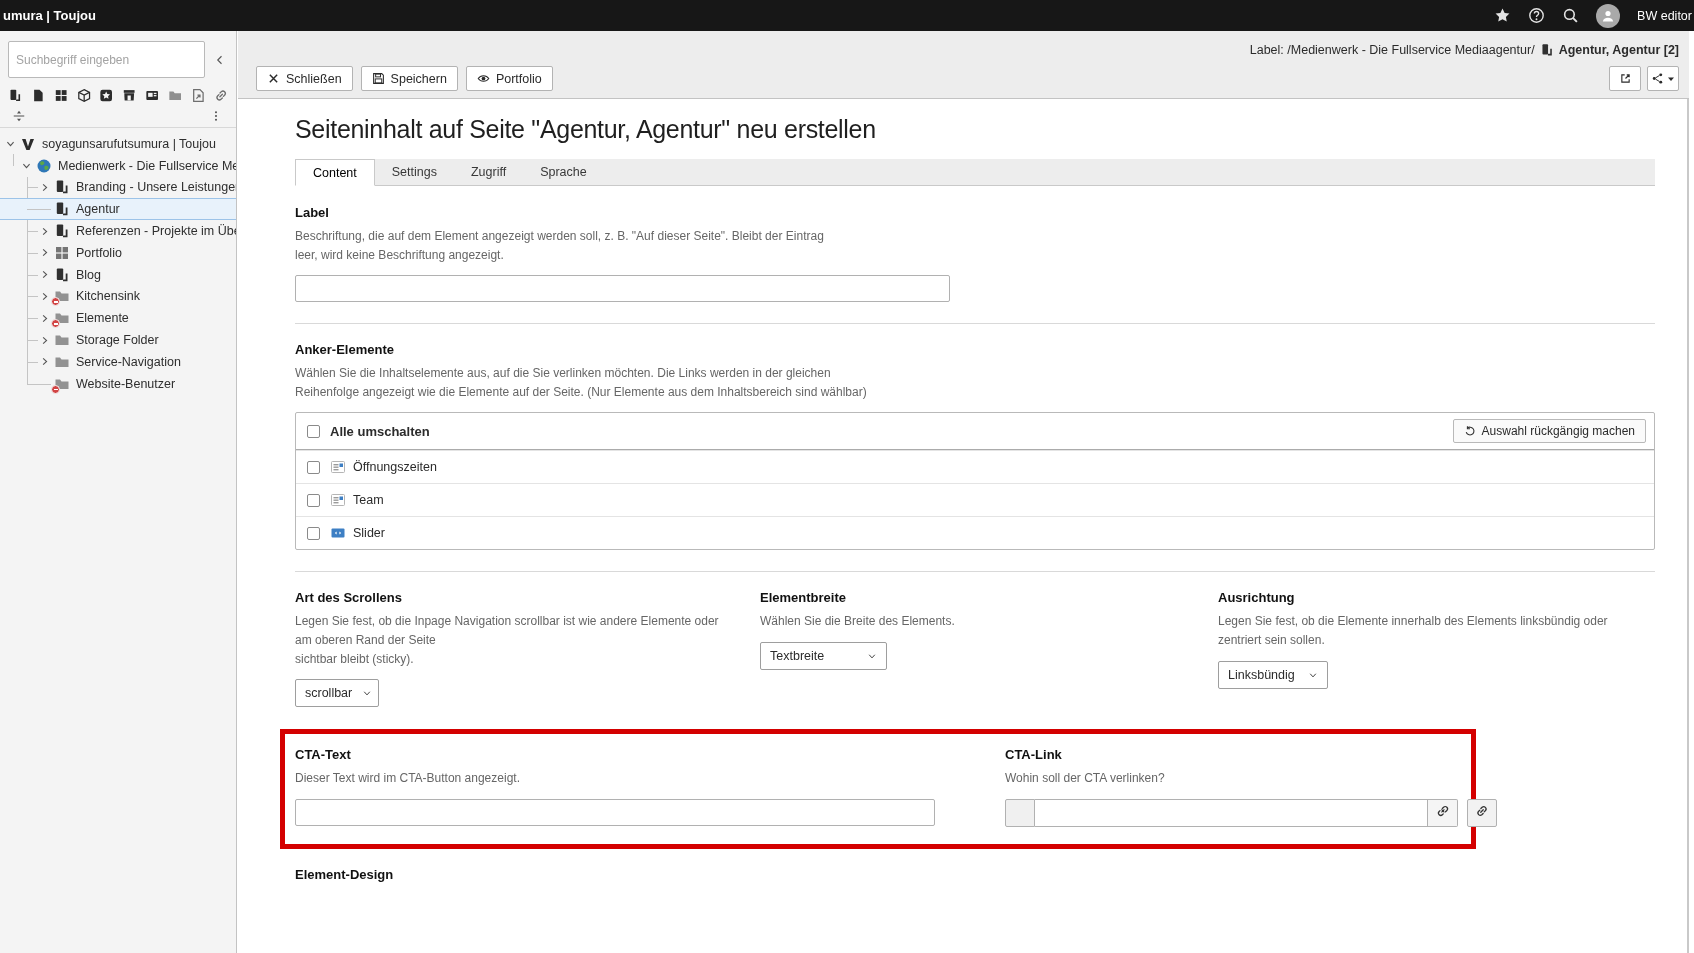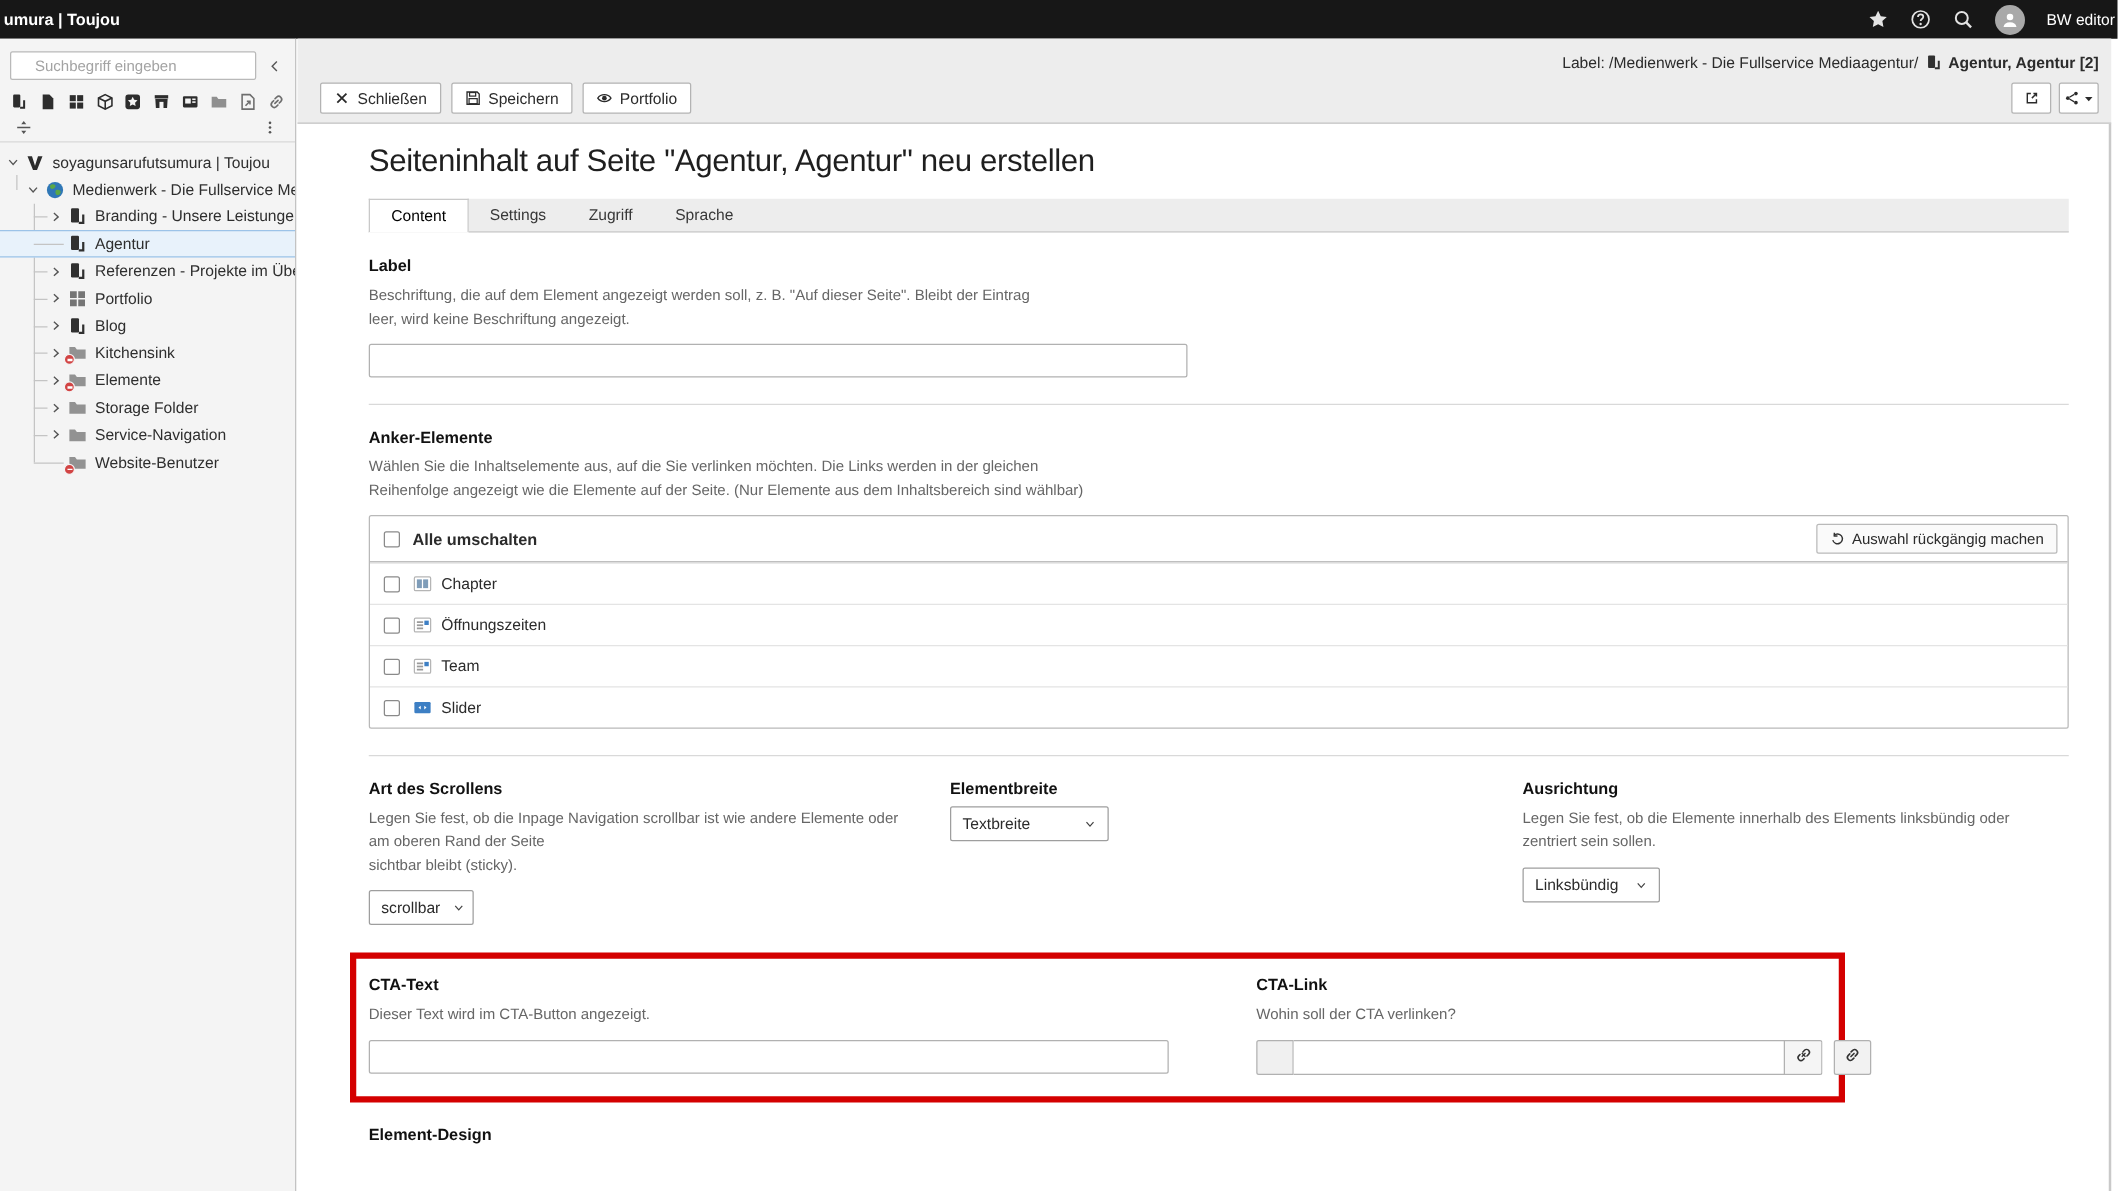--- a/index.html
+++ b/index.html
@@ -16,22 +16,22 @@
   .avatar { width:24px; height:24px; border-radius:50%; background:#a9a9a9; display:inline-flex;
     align-items:center; justify-content:center; }
   .avatar svg { width:16px; height:16px; color:#fff; }
   .username { color:#fff; font-size:12.5px; white-space:nowrap; }
 
   
   .sidebar { position:absolute; top:31px; left:0; width:237px; bottom:0; background:#f4f4f4;
     border-right:1px solid #c3c3c3; overflow:hidden; }
   .tree-toolbar { padding:10px 8px 0 8px; border-bottom:1px solid #d8d8d8; }
   .search-row { display:flex; align-items:center; }
-  .search-input { width:197px; height:23px; border:1px solid #b9b9b9; border-radius:2px;
-    background:#fff; padding:0 19px; font-size:12px; color:#333; font-family:inherit; }
+  .search-input { width:197px; height:37px; border:1px solid #b9b9b9; border-radius:2px;
+    background:#fff; padding:0 7px; font-size:12px; color:#333; font-family:inherit; }
   .search-input::placeholder { color:#a3a3a3; }
   .collapse-btn { margin-left:auto; width:16px; height:16px; color:#555; display:inline-flex; }
   .collapse-btn svg { width:12px; height:12px; margin:auto; }
   .newicons { display:flex; align-items:center; gap:8.5px; margin-top:9px; height:17px; }
   .ni { width:15px; height:15px; color:#2d2d2d; display:inline-flex; }
   .ni svg { width:100%; height:100%; }
   .ni.gray { color:#8f8f8f; } .ni.mid { color:#6e6e6e; }
   .handle-row { display:flex; align-items:center; justify-content:space-between;
     padding:5px 6px 4px 4px; }
   .split-icon { width:14px; height:14px; color:#555; } .split-icon svg{width:100%;height:100%;}
@@ -650,29 +650,20 @@
                     <use href="#s-undo"></use>
                   </svg>
                 </span>
               <span>Auswahl rückgängig machen</span>
             </button>
           </div>
           <div class="panel-row">
             <input type="checkbox" class="cb" style="">
             <span class="ce-icon">
                 <svg>
-                  <use href="#s-ce-chapter"></use>
-                </svg>
-              </span>
-            <span>Chapter</span>
-          </div>
-          <div class="panel-row">
-            <input type="checkbox" class="cb" style="">
-            <span class="ce-icon">
-                <svg>
                   <use href="#s-ce-textpic"></use>
                 </svg>
               </span>
             <span>Öffnungszeiten</span>
           </div>
           <div class="panel-row">
             <input type="checkbox" class="cb" style="">
             <span class="ce-icon">
                 <svg>
                   <use href="#s-ce-textpic"></use>
@@ -704,20 +695,21 @@
             <span>scrollbar</span>
             <span class="sc">
                 <svg>
                   <use href="#s-chev-down"></use>
                 </svg>
               </span>
           </div>
         </div>
         <div>
           <div class="flabel">Elementbreite</div>
+          <div class="fdesc">Wählen Sie die Breite des Elements.</div>
           <div class="select w-breite">
             <span>Textbreite</span>
             <span class="sc">
                 <svg>
                   <use href="#s-chev-down"></use>
                 </svg>
               </span>
           </div>
         </div>
         <div>

